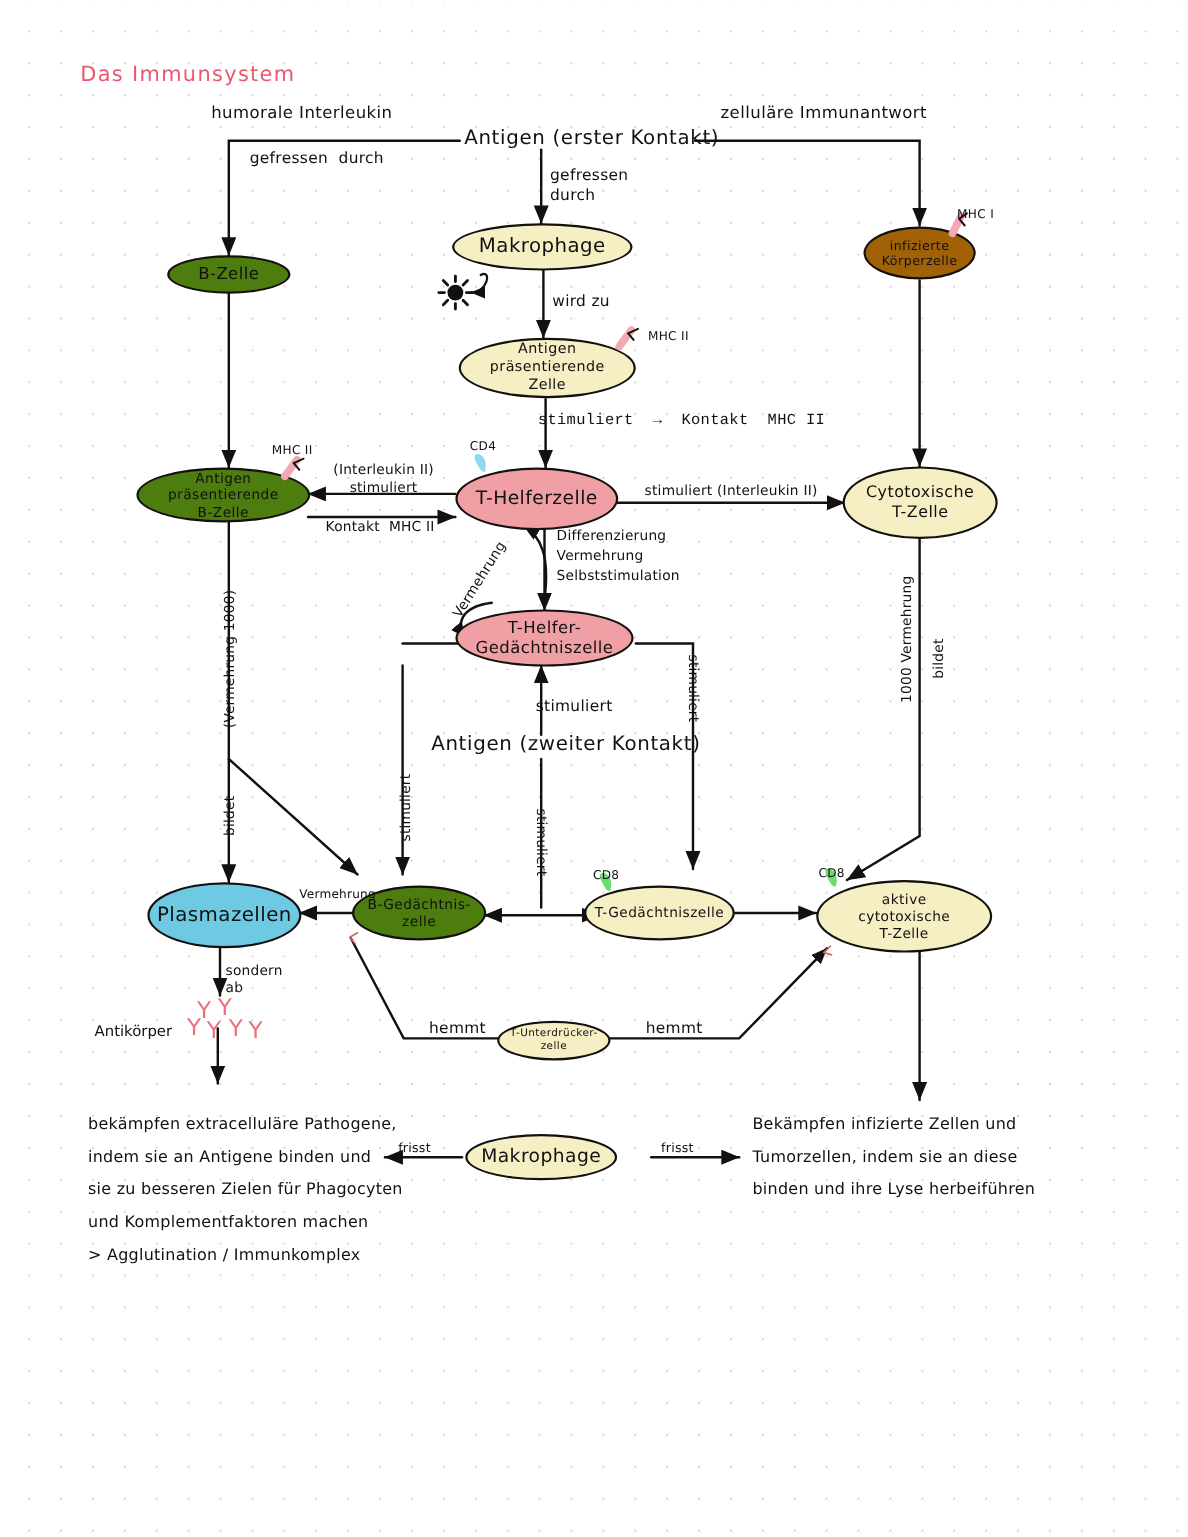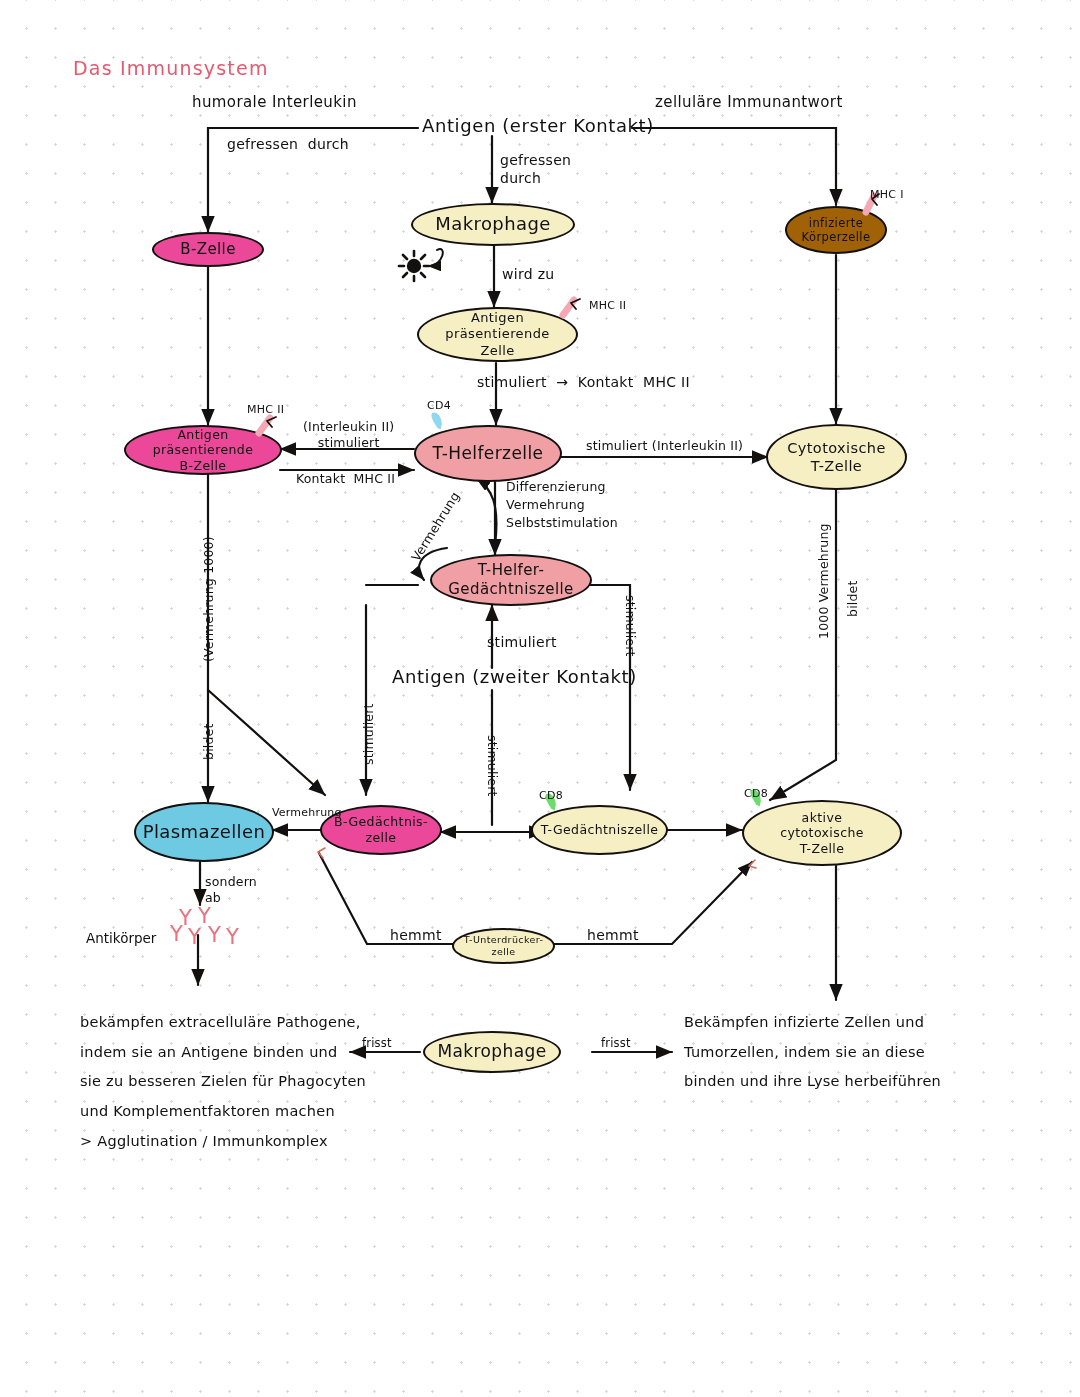--- a/index.html
+++ b/index.html
@@ -30,21 +30,21 @@
   .rot90cw{transform-origin:0 0;transform:rotate(90deg);}
   .rot-diag{transform-origin:0 0;transform:rotate(-58deg);}
 
   
   .cell{
     position:absolute;border:2.4px solid #13110f;border-radius:50%;
     display:flex;align-items:center;justify-content:center;text-align:center;
     box-sizing:border-box;line-height:1.25;letter-spacing:.4px;
   }
   .c-yellow{background:#f7efc4;}
-  .c-pink{background:#ec4899;}
+  .c-pink{background:#4d7c0f;}
   .c-red{background:#f0a0a4;}
   .c-green{background:#a16207;}
   .c-blue{background:#6ec9e2;}
 
   .ak-y{position:absolute;color:#e8737f;font-size:21px;line-height:1;}
 </style>
 </head>
 <body>
 
 <svg id="diagram-svg" viewBox="0 0 1080 1397">
@@ -130,21 +130,21 @@
 <div class="lbl branch" style="left:192px;top:93px;">humorale Interleukin</div>
 <div class="lbl branch" style="left:655px;top:93px;">zelluläre Immunantwort</div>
 
 <div class="lbl antigen" style="left:422px;top:115px;">Antigen (erster Kontakt)</div>
 <div class="lbl antigen" style="left:392px;top:666px;">Antigen (zweiter Kontakt)</div>
 
 <div class="lbl edge" style="left:227px;top:136px;">gefressen  durch</div>
 <div class="lbl edge" style="left:500px;top:152px;">gefressen
 durch</div>
 <div class="lbl edge" style="left:502px;top:266px;">wird zu</div>
-<div class="lbl edge" style="left:477px;top:374px;">stimuliert  →  Kontakt  MHC II</div>
+<div class="lbl edge" style="left:489px;top:374px;font-family:Liberation Mono, monospace;">stimuliert  →  Kontakt  MHC II</div>
 
 <div class="cell c-yellow" style="left:411px;top:203px;width:164px;height:43px;">
   <span style="font-size:18px;">Makrophage</span>
 </div>
 
 <div class="cell c-green" style="left:785px;top:206px;width:102px;height:48px;">
   <span style="font-size:11.5px;white-space:pre-line;">infizierte
 Körperzelle</span>
 </div>
 
@@ -164,21 +164,21 @@
 
 <div class="cell c-red" style="left:414px;top:425px;width:148px;height:57px;">
   <span style="font-size:17px;">T-Helferzelle</span>
 </div>
 
 <div class="cell c-yellow" style="left:766px;top:424px;width:141px;height:66px;">
   <span style="font-size:14.5px;white-space:pre-line;">Cytotoxische
 T-Zelle</span>
 </div>
 
-<div class="cell c-red" style="left:430px;top:554px;width:162px;height:52px;">
+<div class="cell c-red" style="left:414px;top:554px;width:162px;height:52px;">
   <span style="font-size:15px;white-space:pre-line;">T-Helfer-
 Gedächtniszelle</span>
 </div>
 
 <div class="cell c-blue" style="left:134px;top:802px;width:140px;height:60px;justify-content:center;">
   <span style="font-size:18px;">Plasmazellen</span>
 </div>
 
 <div class="cell c-pink" style="left:320px;top:805px;width:122px;height:50px;">
   <span style="font-size:12.5px;white-space:pre-line;">B-Gedächtnis-

